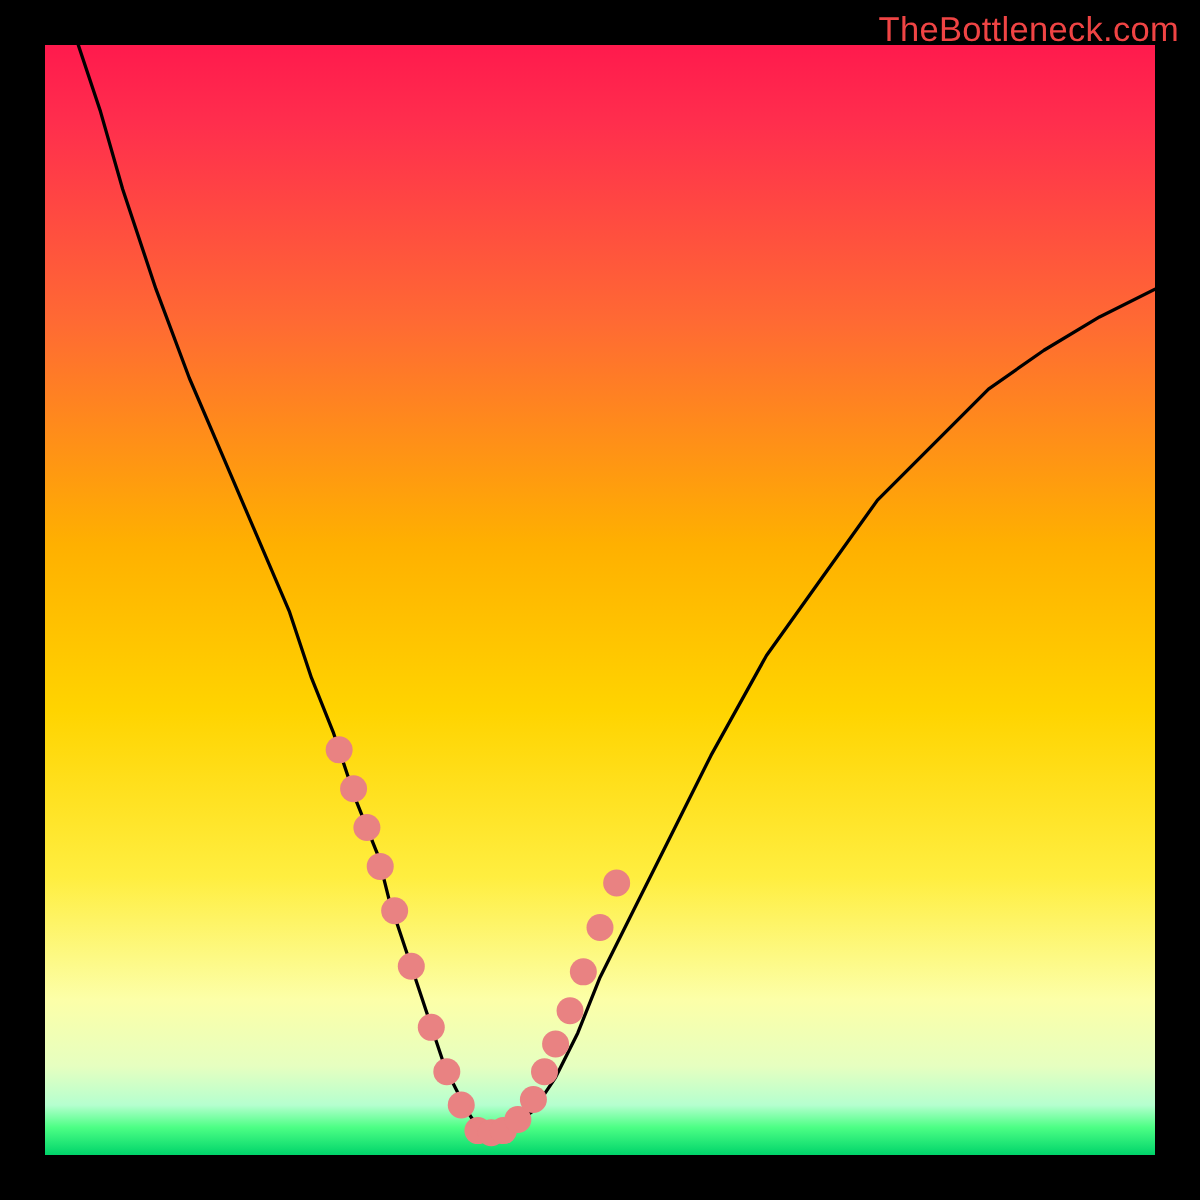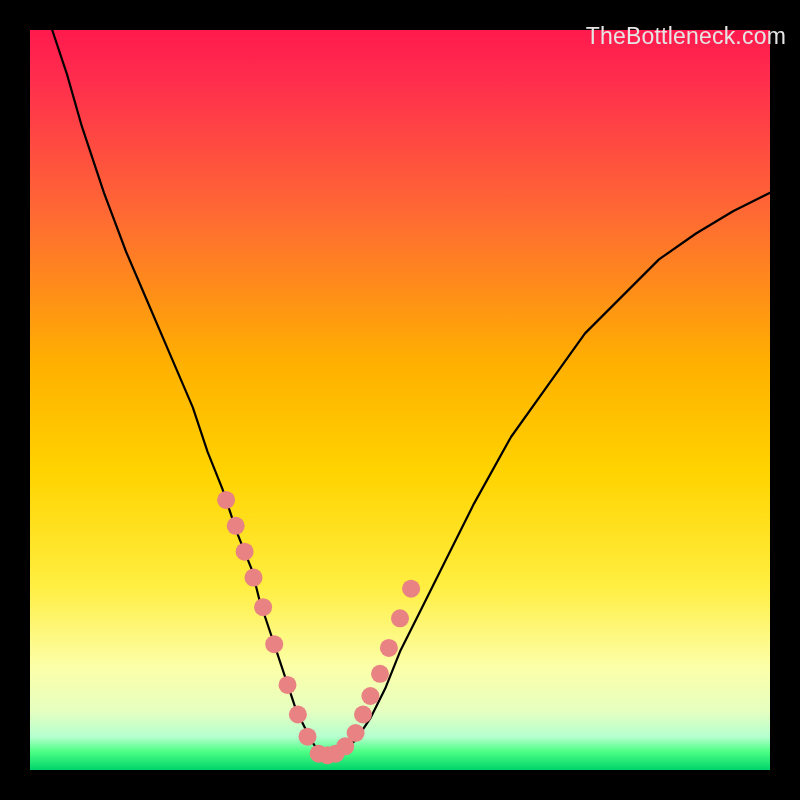--- a/index.html
+++ b/index.html
@@ -18,23 +18,23 @@
   }
   .plot-area {
     position: absolute;
     left: 30px;
     top: 30px;
     width: 740px;
     height: 740px;
   }
   .watermark {
     position: absolute;
-    top: 23px;
+    top: 6px;
     right: 14px;
-    color: #e5e5e5;
+    color: #ef4444;
     font-size: 23px;
     font-weight: 500;
     letter-spacing: 0.2px;
     z-index: 10;
   }
   svg {
     display: block;
   }
 </style>
 </head>

